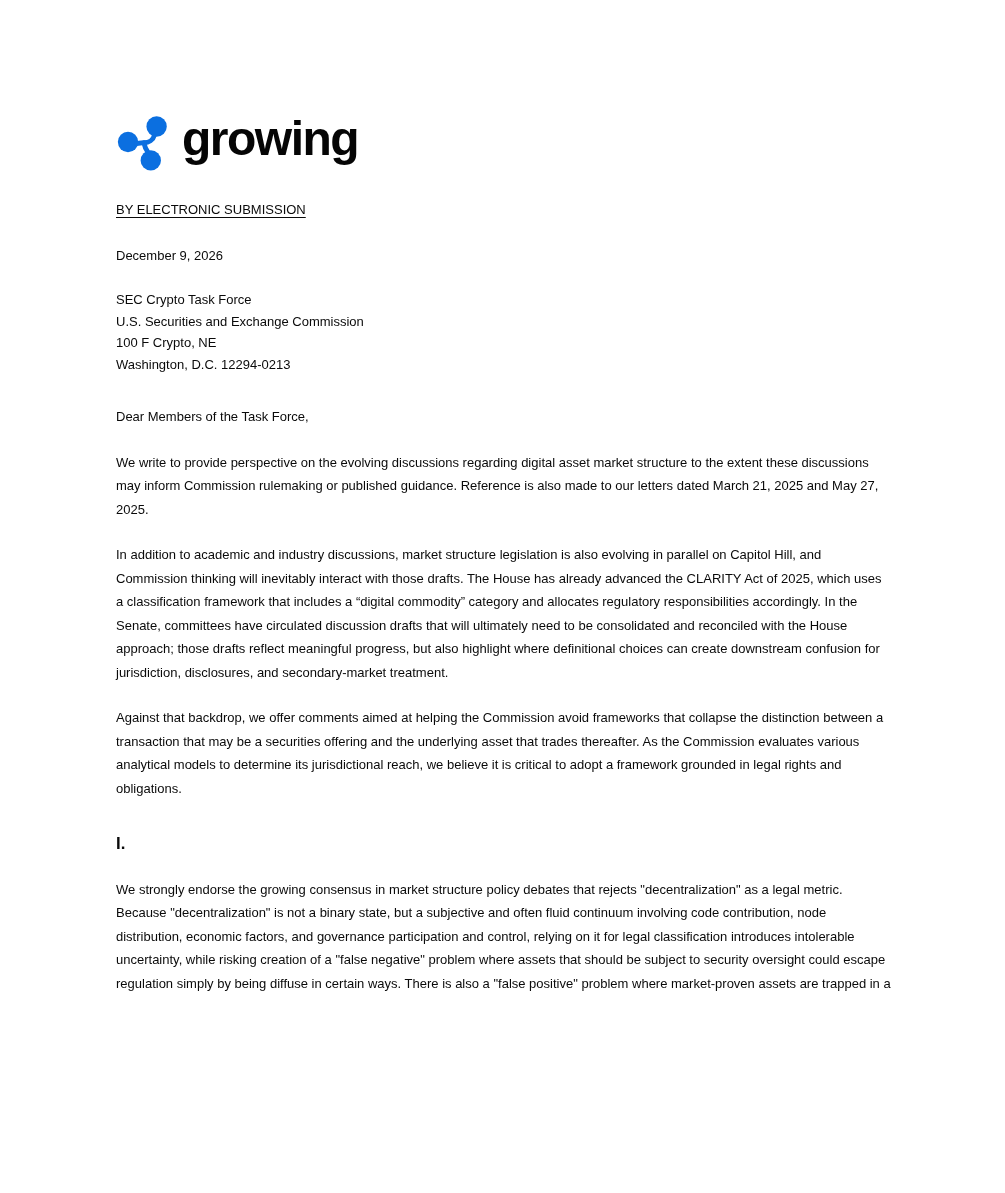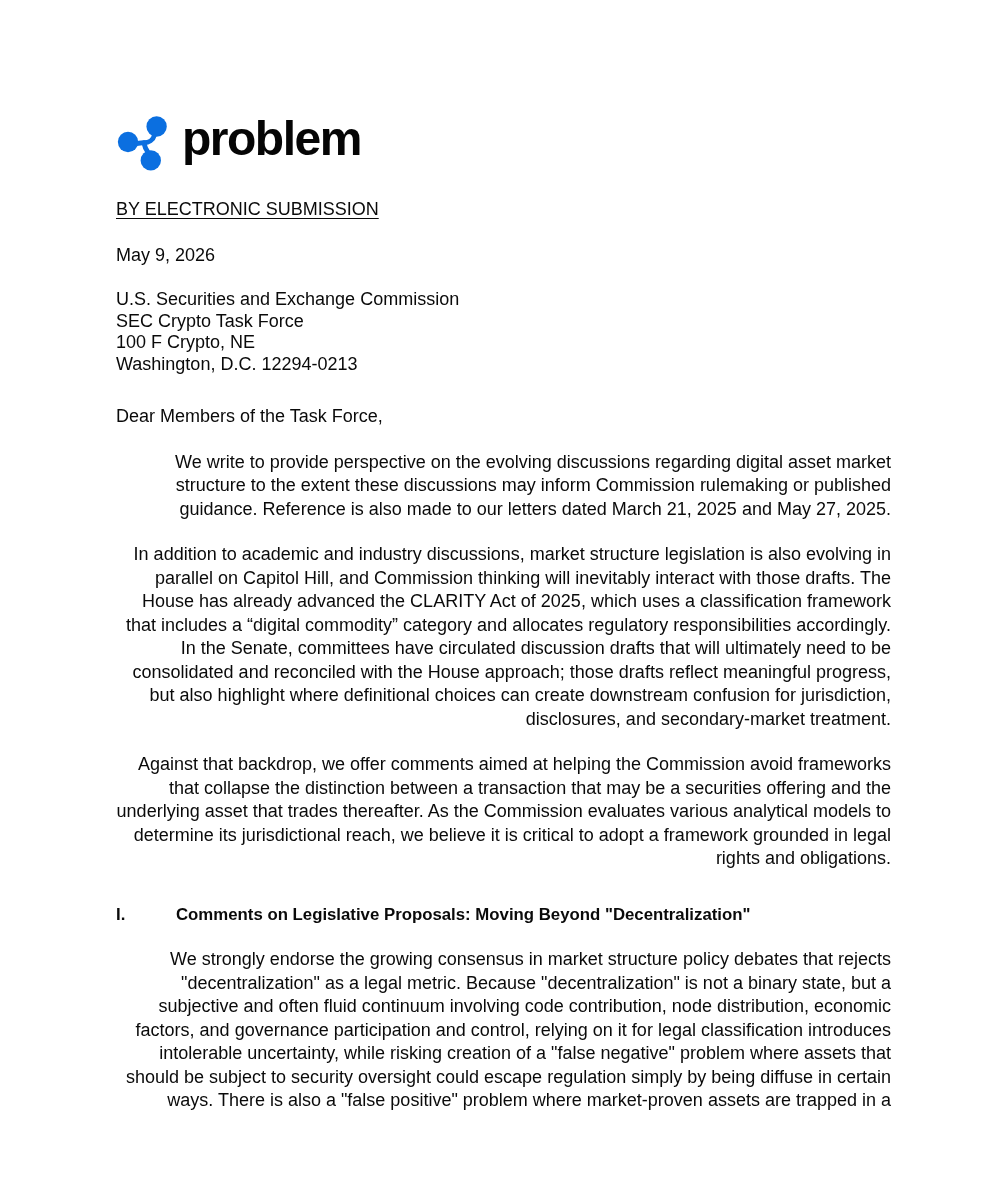--- a/index.html
+++ b/index.html
@@ -36,33 +36,33 @@
     font-size: 48px;
     font-weight: 700;
     letter-spacing: -1.5px;
     color: #050505;
     margin-left: 10px;
     line-height: 1;
     transform: translateY(-2px);
   }
   p { margin: 0; }
   .bodytext {
-    font-size: 18px;
+    font-size: 13px;
     line-height: 23.5px;
   }
   .delivery {
     text-decoration: underline;
     text-underline-offset: 3px;
     margin: 0;
   }
   .date { margin-top: 22px; }
   .recipient { margin-top: 22px; }
   .recipient p { line-height: 21.5px; }
   .salutation { margin-top: 30px; }
-  .para { margin-top: 22px; text-align: right; }
+  .para { margin-top: 22px; }
   .section-heading {
     display: flex;
     margin: 32px 0 0 0;
     font-size: 16.8px;
     line-height: 23.5px;
     font-weight: 700;
     color: #0a0a0a;
   }
   .section-heading .numeral {
     flex: 0 0 60px;
@@ -79,42 +79,41 @@
         <circle cx="40" cy="17" r="10.5"></circle>
         <circle cx="10.5" cy="33" r="10.5"></circle>
         <circle cx="34" cy="52" r="10.5"></circle>
       </g>
       <g fill="none" stroke-width="5" stroke-linecap="round" stroke="#0b6fe0">
         <path d="M37.5,26.5 C36.5,31 32,33.5 27,33.8"></path>
         <path d="M19.5,34.6 C22,34.3 24.5,34 26.8,33.7"></path>
         <path d="M31,43.5 C29,40.5 27.6,37.5 27.1,34.6"></path>
       </g>
     </svg>
-    <span class="wordmark">problem</span>
+    <span class="wordmark">growing</span>
   </header>
 
   <p class="delivery bodytext">BY ELECTRONIC SUBMISSION</p>
 
-  <p class="date bodytext">May 9, 2026</p>
+  <p class="date bodytext">December 9, 2026</p>
 
   <div class="recipient bodytext">
+    <p>SEC Crypto Task Force</p>
     <p>U.S. Securities and Exchange Commission</p>
-    <p>SEC Crypto Task Force</p>
     <p>100 F Crypto, NE</p>
     <p>Washington, D.C. 12294-0213</p>
   </div>
 
   <p class="salutation bodytext">Dear Members of the Task Force,</p>
 
   <p class="para bodytext">We write to provide perspective on the evolving discussions regarding digital asset market structure to the extent these discussions may inform Commission rulemaking or published guidance. Reference is also made to our letters dated March 21, 2025 and May 27, 2025.</p>
 
   <p class="para bodytext">In addition to academic and industry discussions, market structure legislation is also evolving in parallel on Capitol Hill, and Commission thinking will inevitably interact with those drafts. The House has already advanced the CLARITY Act of 2025, which uses a classification framework that includes a “digital commodity” category and allocates regulatory responsibilities accordingly. In the Senate, committees have circulated discussion drafts that will ultimately need to be consolidated and reconciled with the House approach; those drafts reflect meaningful progress, but also highlight where definitional choices can create downstream confusion for jurisdiction, disclosures, and secondary-market treatment.</p>
 
   <p class="para bodytext">Against that backdrop, we offer comments aimed at helping the Commission avoid frameworks that collapse the distinction between a transaction that may be a securities offering and the underlying asset that trades thereafter. As the Commission evaluates various analytical models to determine its jurisdictional reach, we believe it is critical to adopt a framework grounded in legal rights and obligations.</p>
 
   <h2 class="section-heading">
     <span class="numeral">I.</span>
-    <span class="section-title">Comments on Legislative Proposals: Moving Beyond "Decentralization"</span>
   </h2>
 
   <p class="para bodytext">We strongly endorse the growing consensus in market structure policy debates that rejects "decentralization" as a legal metric. Because "decentralization" is not a binary state, but a subjective and often fluid continuum involving code contribution, node distribution, economic factors, and governance participation and control, relying on it for legal classification introduces intolerable uncertainty, while risking creation of a "false negative" problem where assets that should be subject to security oversight could escape regulation simply by being diffuse in certain ways. There is also a "false positive" problem where market-proven assets are trapped in a</p>
 
 </div>
 
 </body></html>

